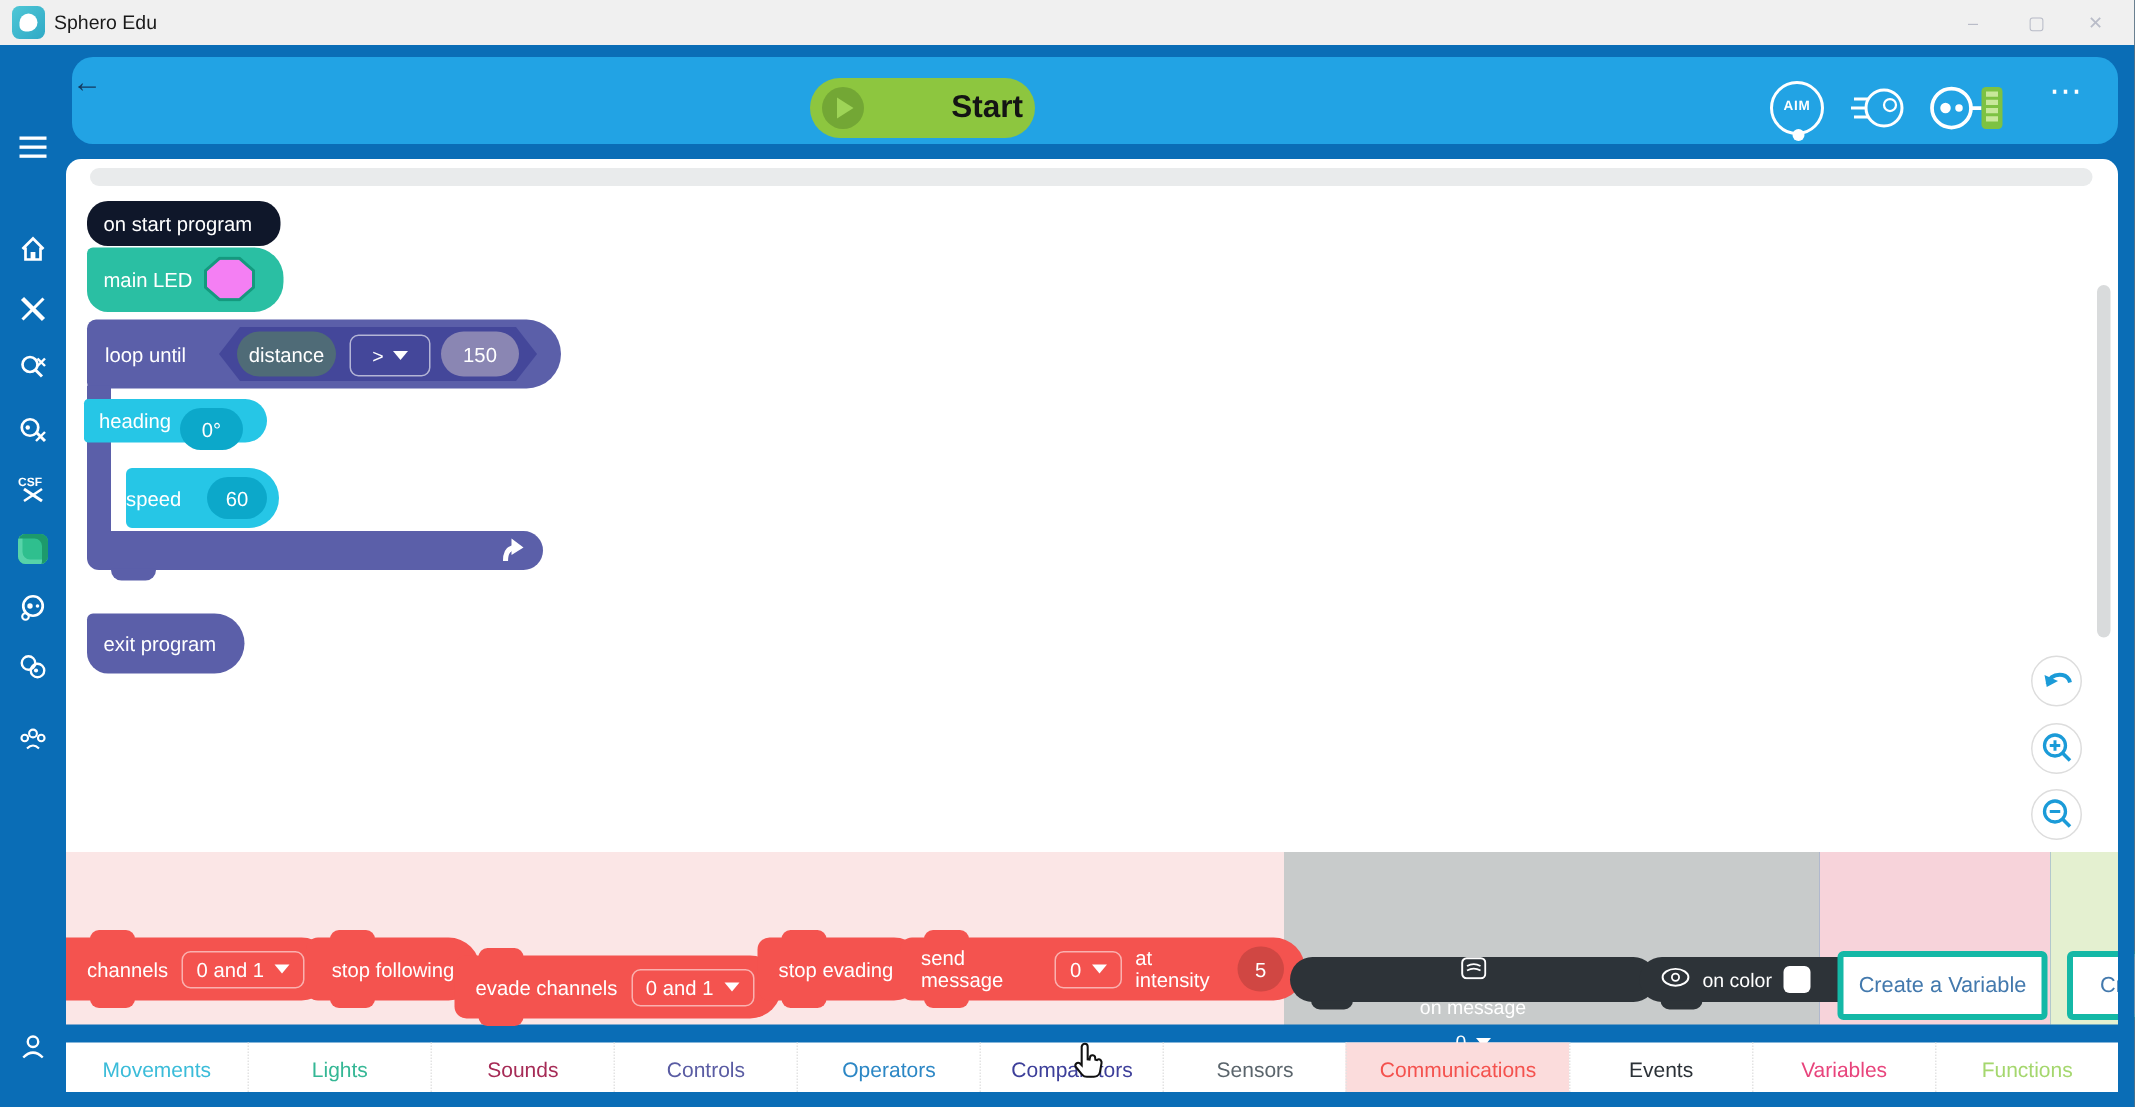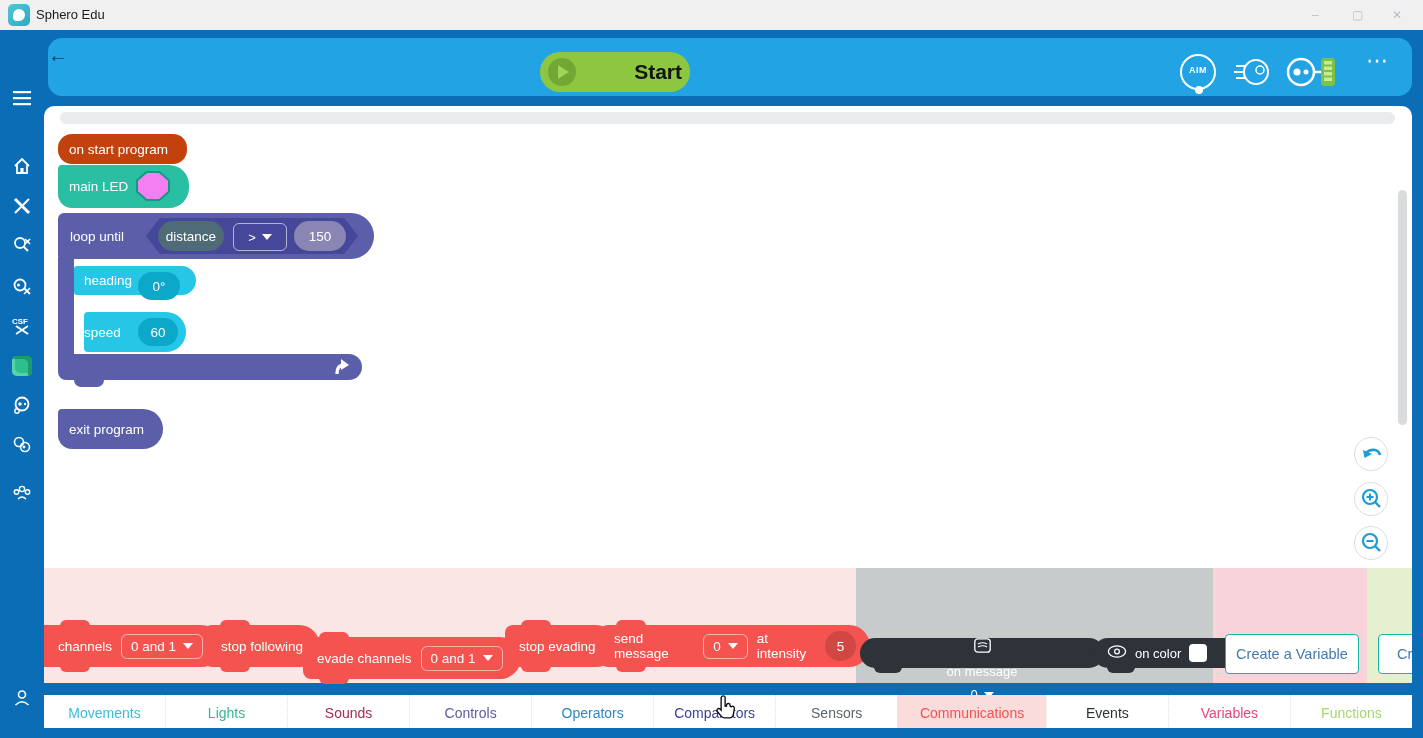--- a/index.html
+++ b/index.html
@@ -43,21 +43,21 @@
   .canvas{position:absolute;left:44px;top:106px;width:1368px;height:462px;background:#fff;
           border-radius:10px 10px 0 0;}
   .hscroll{position:absolute;left:60px;top:112px;width:1335px;height:12px;border-radius:6px;
            background:#e9ebec;z-index:3;}
   .vscroll{position:absolute;left:1398px;top:190px;width:9px;height:235px;border-radius:5px;
            background:#d9dbdc;z-index:3;}
   .cbtn{position:absolute;left:1354px;width:32px;height:32px;border-radius:50%;background:#fff;
         border:1px solid #ddd;z-index:4;}
   
   .blk{position:absolute;color:#fff;font-size:13.5px;display:flex;align-items:center;z-index:2;}
-  .blk-dark{background:#c2410c;border-radius:14px;}
+  .blk-dark{background:#0f172a;border-radius:14px;}
   .blk-teal{background:#2abfa3;}
   .blk-purple{background:#5b5fa9;}
   .blk-cyan{background:#26c6e6;}
   .oct-outer{position:absolute;width:34px;height:30px;background:#14997e;
      clip-path:polygon(30% 0,70% 0,100% 30%,100% 70%,70% 100%,30% 100%,0 70%,0 30%);}
   .oct-inner{position:absolute;left:2px;top:2px;width:30px;height:26px;background:#f47ff3;
      clip-path:polygon(30% 0,70% 0,100% 30%,100% 70%,70% 100%,30% 100%,0 70%,0 30%);}
   .hexagon{position:absolute;background:#44479a;
      clip-path:polygon(14px 0,calc(100% - 14px) 0,100% 50%,calc(100% - 14px) 100%,14px 100%,0 50%);}
   .pill{position:absolute;border-radius:15px;display:flex;align-items:center;justify-content:center;
@@ -78,21 +78,21 @@
   .rblk:before,.rblk:after{content:"";position:absolute;left:16px;width:30px;height:6px;background:inherit;}
   .rblk:before{top:-5px;border-radius:8px 8px 0 0;}
   .rblk:after{bottom:-5px;border-radius:0 0 8px 8px;}
   .dropdown{border:1px solid rgba(255,255,255,.55);border-radius:6px;padding:4px 9px;
         display:flex;align-items:center;gap:7px;font-size:13.5px;}
   .eblk{position:absolute;top:638px;height:30px;background:#2d3338;color:#fff;font-size:13px;
         border-radius:15px;display:flex;align-items:center;gap:8px;padding:0 14px;z-index:2;}
   .eblk:after{content:"";position:absolute;left:14px;bottom:-5px;width:28px;height:6px;
         background:#2d3338;border-radius:0 0 8px 8px;}
   .swatch{width:18px;height:18px;background:#fff;border-radius:4px;}
-  .create-btn{position:absolute;top:634px;height:38px;background:#fff;border:1px solid #14b8a6;
+  .create-btn{position:absolute;top:634px;height:38px;background:#fff;border:4px solid #14b8a6;
         border-radius:4px;color:#4379ad;font-size:14.5px;display:flex;align-items:center;
         justify-content:center;z-index:2;}
   
   .tabbar{position:absolute;left:44px;top:683px;width:1368px;height:45px;display:flex;
           background:#fff;z-index:2;margin-top:12px;}
   .tab{flex:1;display:flex;flex-direction:column;border-left:1px dotted #e3e3e3;}
   .tab:first-child{border-left:none;}
   .tab-label{flex:1;display:flex;align-items:center;justify-content:center;font-size:14px;}
   .tab-bar{height:10px;}
   .tab-comm{flex:1.22;background:#fbdcdc;}
@@ -186,21 +186,21 @@
       <span>&gt;</span>
       <span class="caret"></span>
     </div>
     <div class="pill" style="left:236px;top:8px;width:52px;height:30px;background:#8a86b3;">
       <span>150</span>
     </div>
   </div>
 
   <div class="blk blk-purple" style="left:58px;top:257px;width:16px;height:100px;border-radius:0;"></div>
 
-  <div class="blk blk-cyan" style="left:74px;top:266px;width:112px;height:29px;padding-left:10px;border-radius:4px 20px 20px 4px;">
+  <div class="blk blk-cyan" style="left:56px;top:266px;width:112px;height:29px;padding-left:10px;border-radius:4px 20px 20px 4px;">
     <span>heading</span>
     <div class="pill" style="left:64px;top:6px;width:42px;height:28px;background:#0ca8ca;border-radius:14px;">
       <span>0°</span>
     </div>
   </div>
 
   <div class="blk blk-cyan" style="left:84px;top:312px;width:102px;height:40px;border-radius:4px 20px 20px 4px;">
     <span>speed</span>
     <div class="pill" style="left:54px;top:6px;width:40px;height:28px;background:#0ca8ca;border-radius:14px;">
       <span>60</span>

